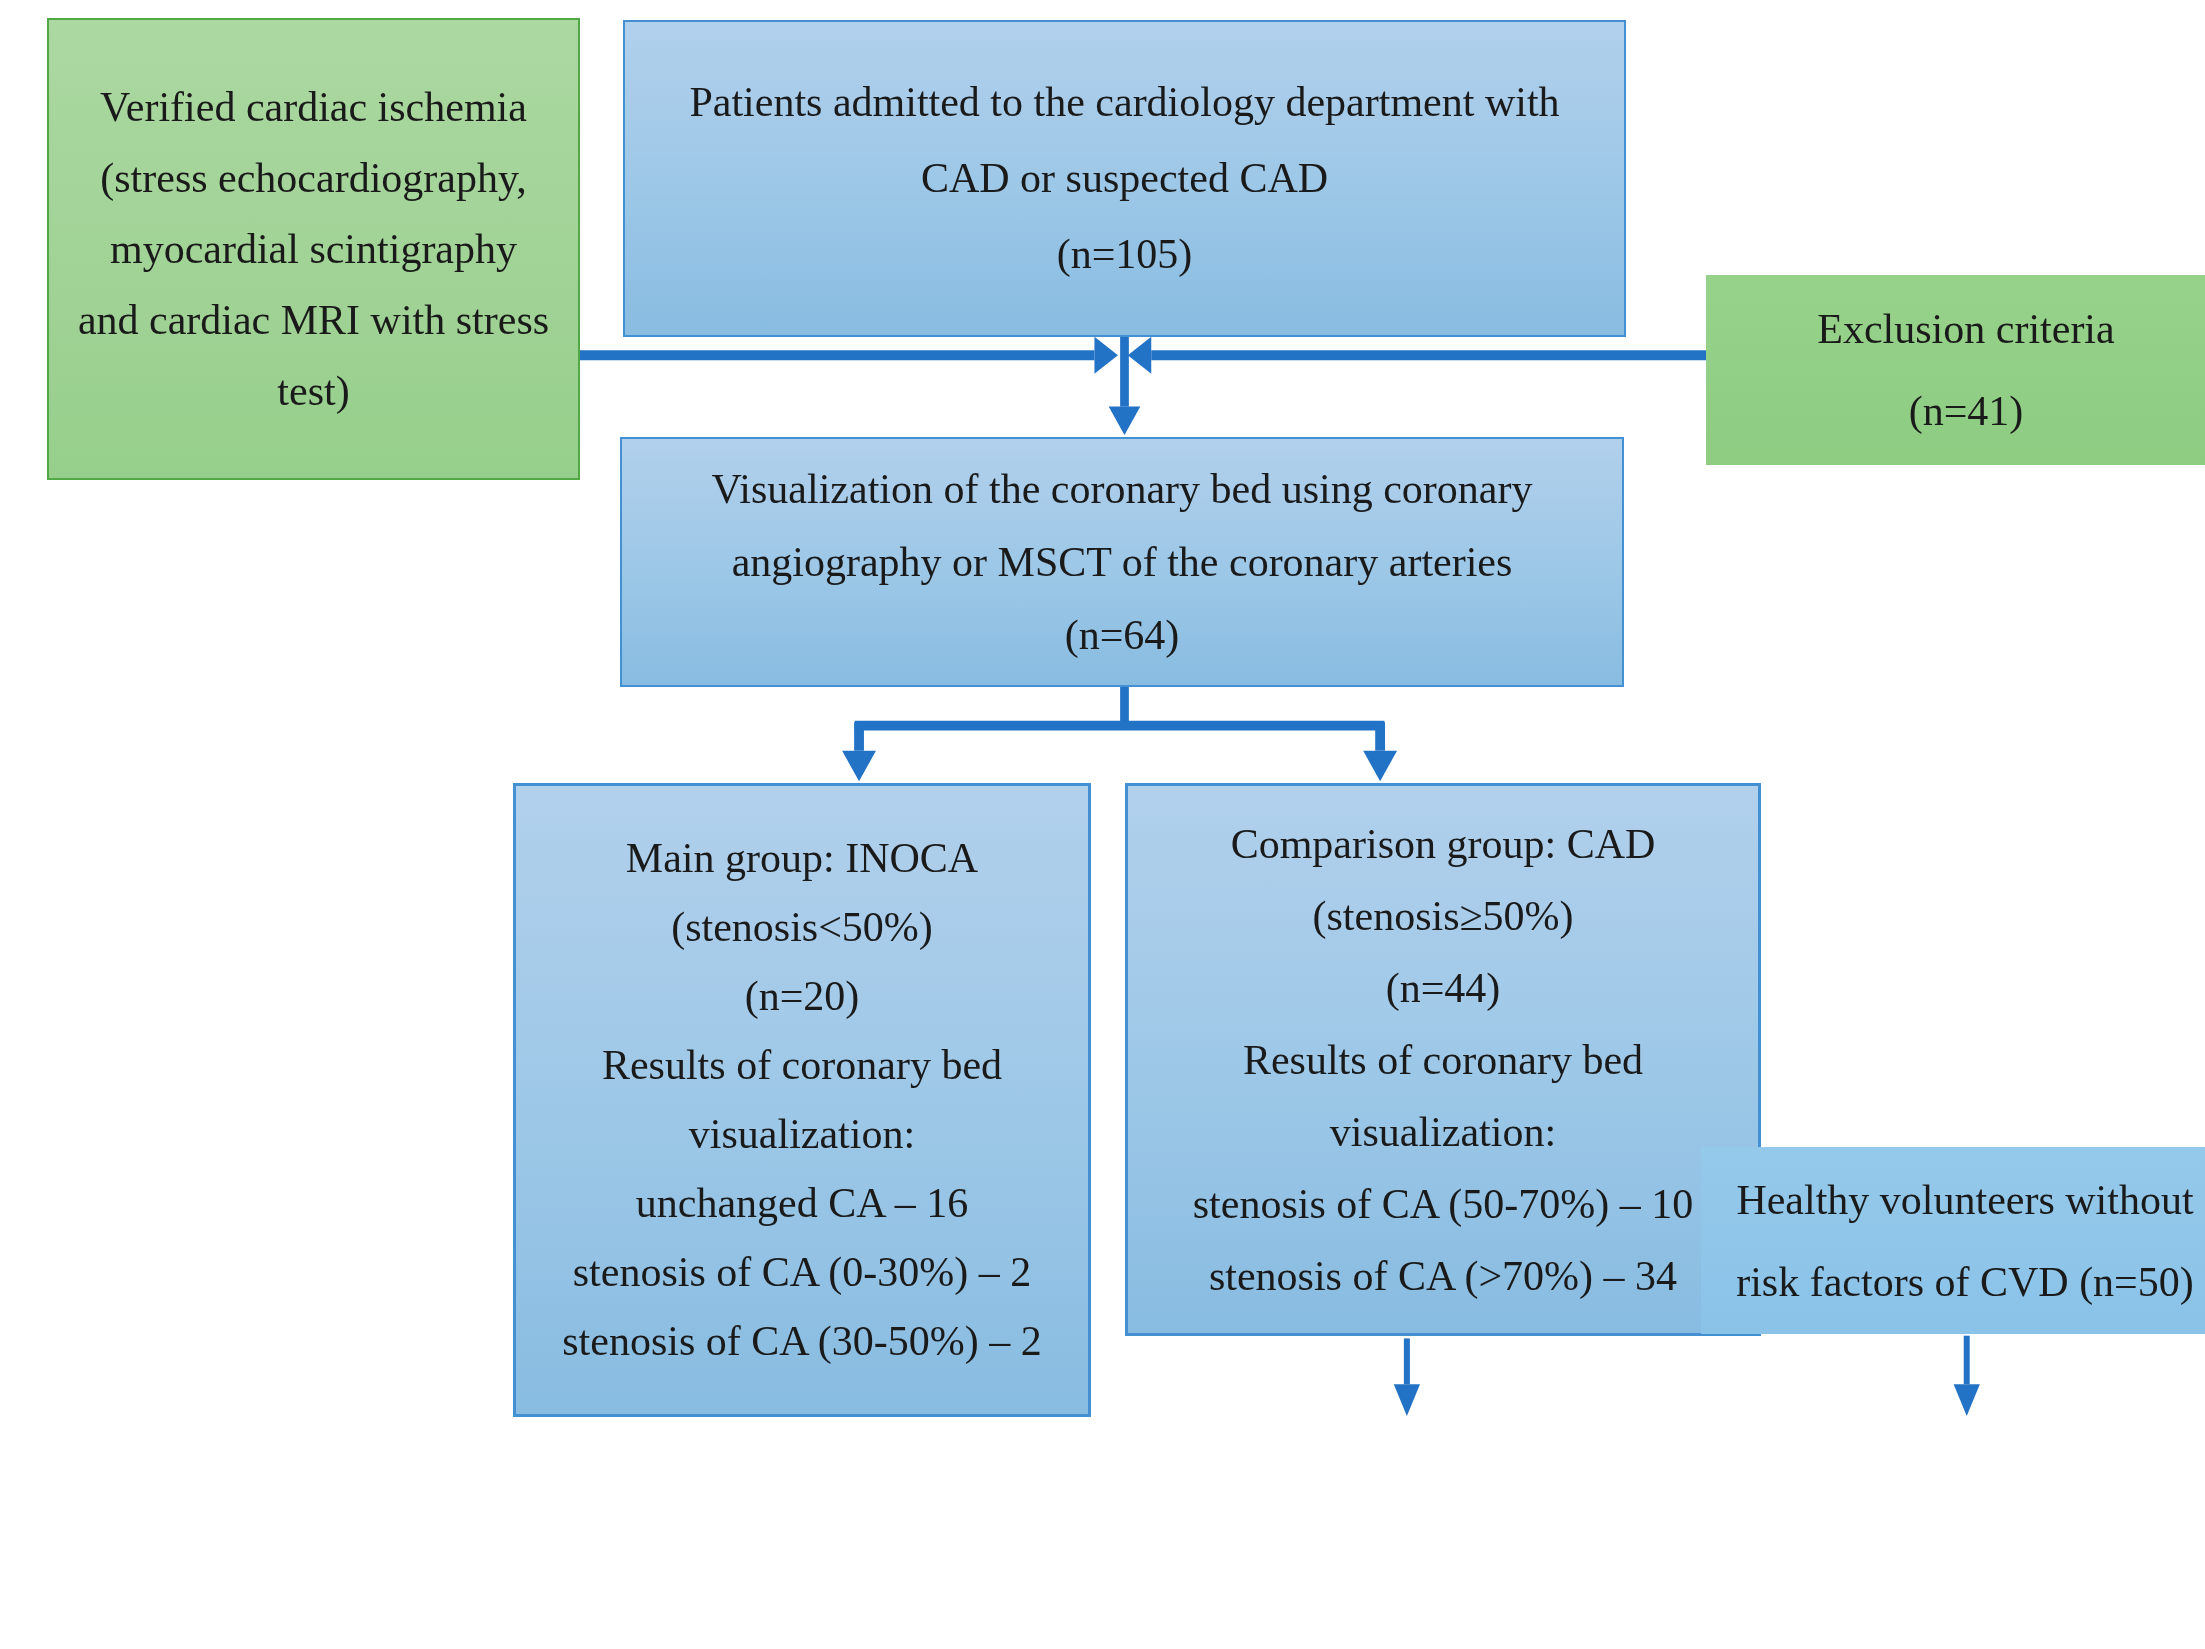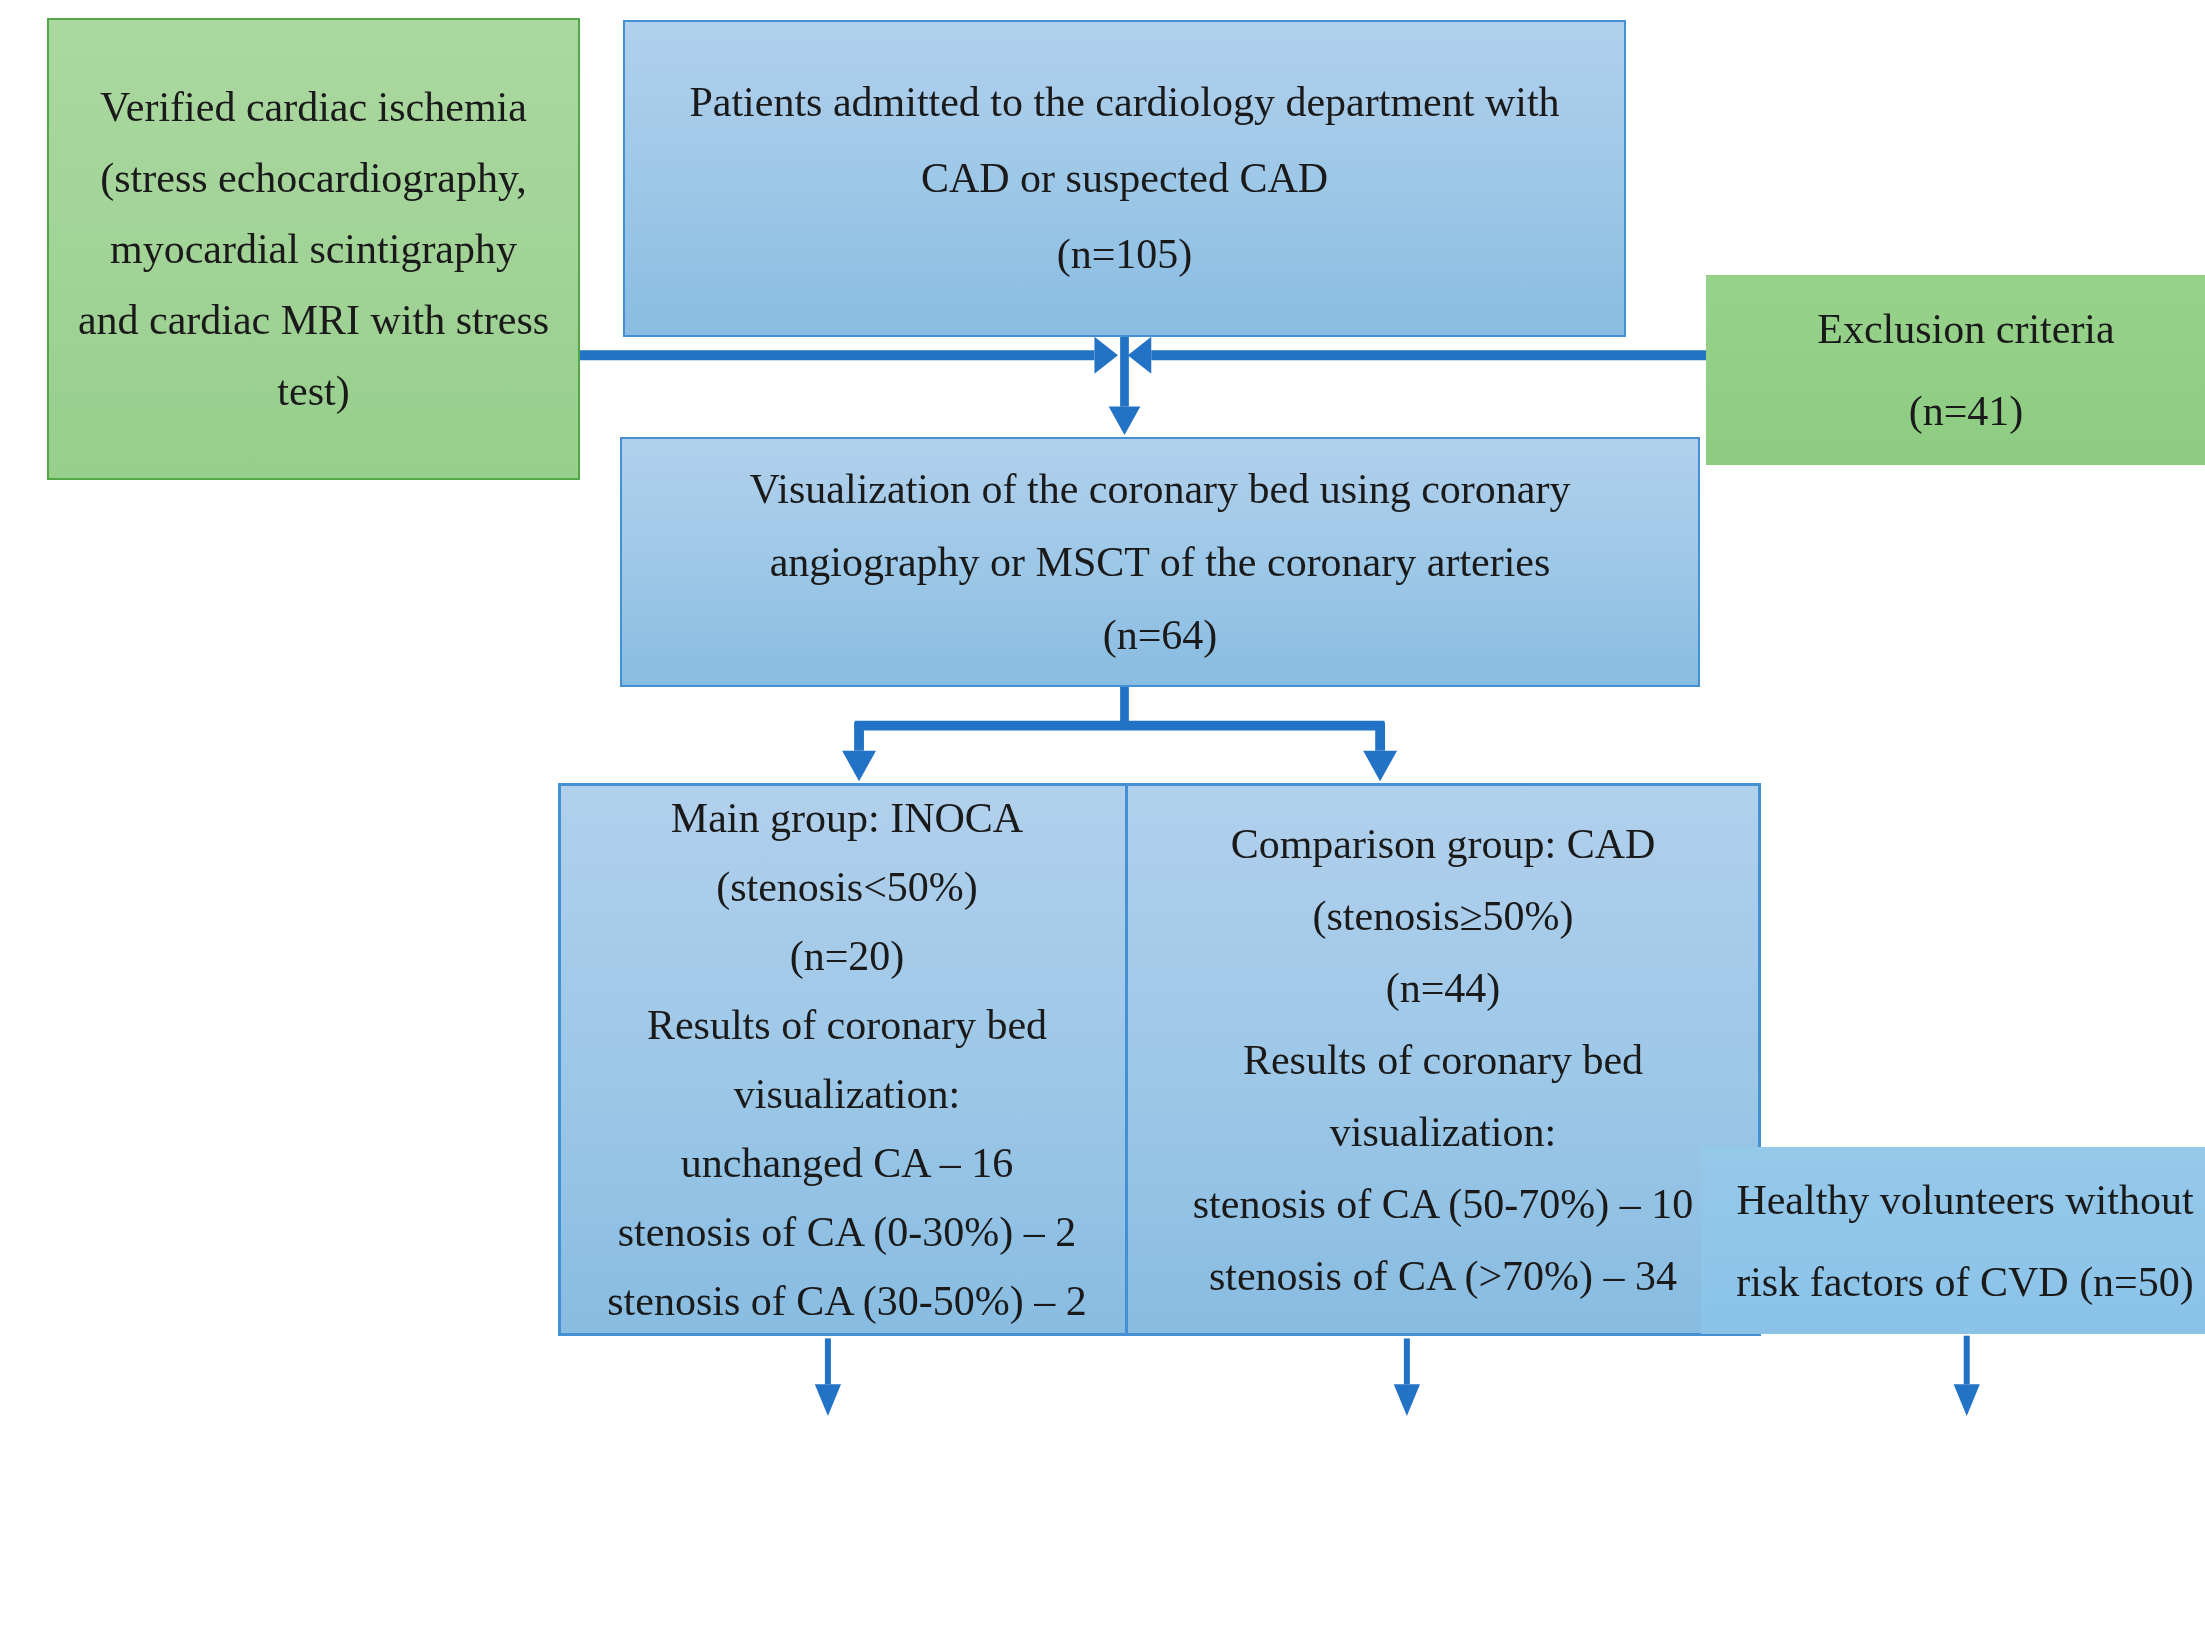--- a/index.html
+++ b/index.html
@@ -16,23 +16,23 @@
   .green  { background: linear-gradient(180deg, #abd8a1 0%, #a0d295 60%, #96cf8b 100%);
             border: 2.7px solid #52a847; }
   .greenflat { background: linear-gradient(180deg, #97d28b 0%, #8ecc82 100%); border: none; }
 
   .box-verified      { left: 22px;   top: 18px;   width: 533px;  height: 462px; }
   .box-verified .txt { line-height: 71px; }
   .box-admitted      { left: 598px; top: 19.7px;   width: 1003px; height: 317px; }
   .box-admitted .txt { line-height: 76px; }
   .box-exclusion      { left: 1681px; top: 275px; width: 520px; height: 190px; }
   .box-exclusion .txt { line-height: 82px; }
-  .box-visualization      { left: 595px; top: 437px; width: 1080px; height: 250px; }
+  .box-visualization      { left: 595px; top: 437px; width: 1004px; height: 250px; }
   .box-visualization .txt { line-height: 73px; }
-  .box-main      { left: 533px;  top: 783px; width: 578px; height: 553px; border-width: 3.3px; }
+  .box-main      { left: 488px;  top: 783px; width: 578px; height: 634px; border-width: 3.3px; }
   .box-main .txt { line-height: 69px; }
   .box-comparison      { left: 1100px; top: 783px; width: 636px; height: 553px; border-width: 3.3px; }
   .box-comparison .txt { line-height: 72px; }
   .box-healthy      { left: 1676px; top: 1147px; width: 528px; height: 187px; }
   .box-healthy .txt { line-height: 82px; }
   .box-assessment      { left: 615px; top: 1418px; width: 1549px; height: 221px; border-width: 3.3px; }
   .box-assessment .txt { line-height: 85px; }
 </style>
 </head>
 <body>

